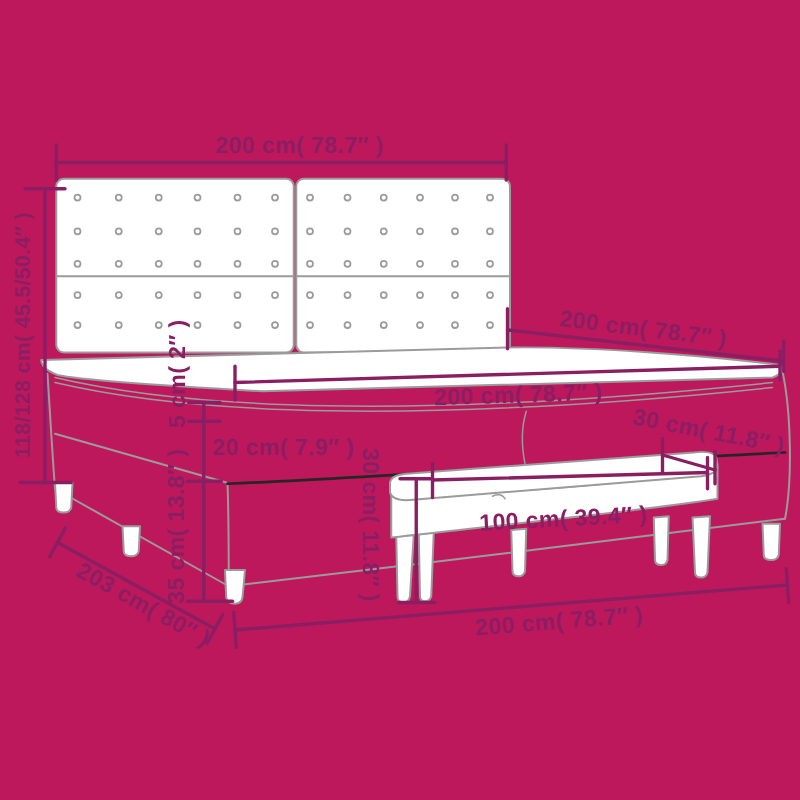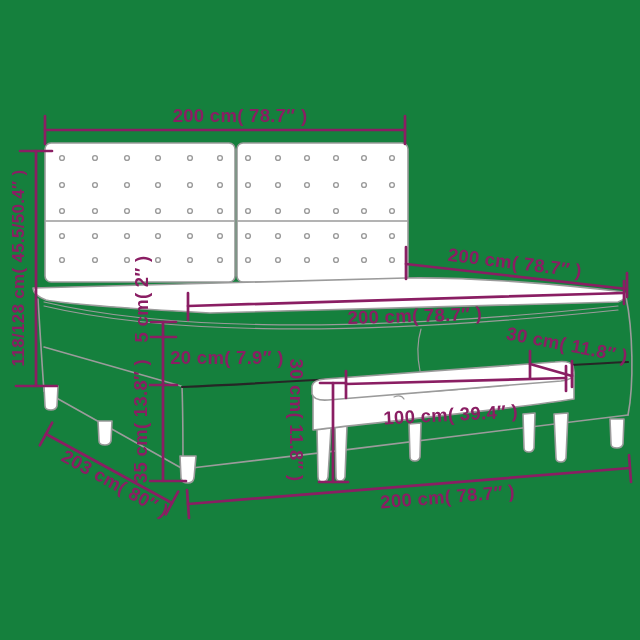--- a/index.html
+++ b/index.html
@@ -1,16 +1,16 @@
 <!DOCTYPE html>
 <html style="--dim: #8a1e63; --structure: #9b9b9b; --dark: #262626;"><head>
 <meta charset="utf-8">
 <style>
   html,body{margin:0;padding:0;background:#fff;}
-  .stage{position:relative;width:640px;height:640px;background:#15803d;overflow:hidden;}
+  .stage{position:relative;width:640px;height:640px;background:#be185d;overflow:hidden;}
   svg{display:block;}
   .st{fill:none;stroke:var(--structure);stroke-width:1.6;stroke-linecap:round;stroke-linejoin:round;}
   .stf{fill:#ffffff;stroke:var(--structure);stroke-width:1.6;stroke-linejoin:round;}
   .dark{fill:none;stroke:var(--dark);stroke-width:2.2;stroke-linecap:round;}
   .thin{stroke-width:1.2;}
   .dim line{stroke:var(--dim);stroke-width:2.7;stroke-linecap:round;}
   .dim-label{fill:var(--dim);font-family:"Liberation Sans","DejaVu Sans",sans-serif;
              font-weight:700;font-size:18.5px;letter-spacing:0.3px;text-anchor:middle;}
   .dim-label.small{font-size:17px;}
 </style>

